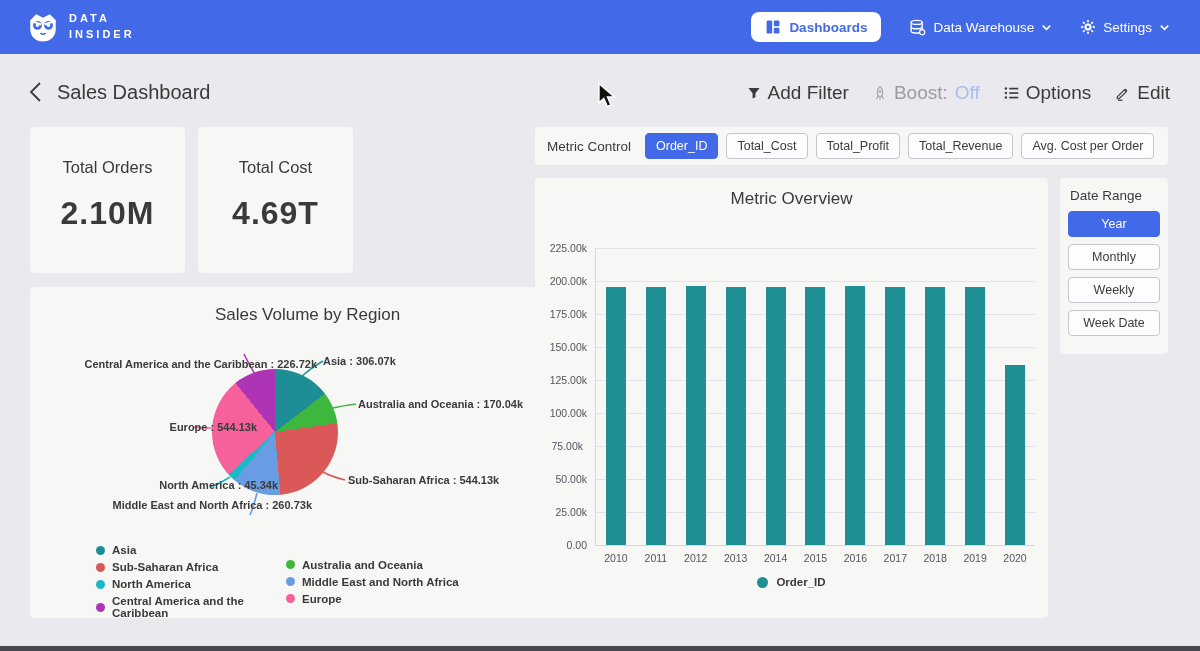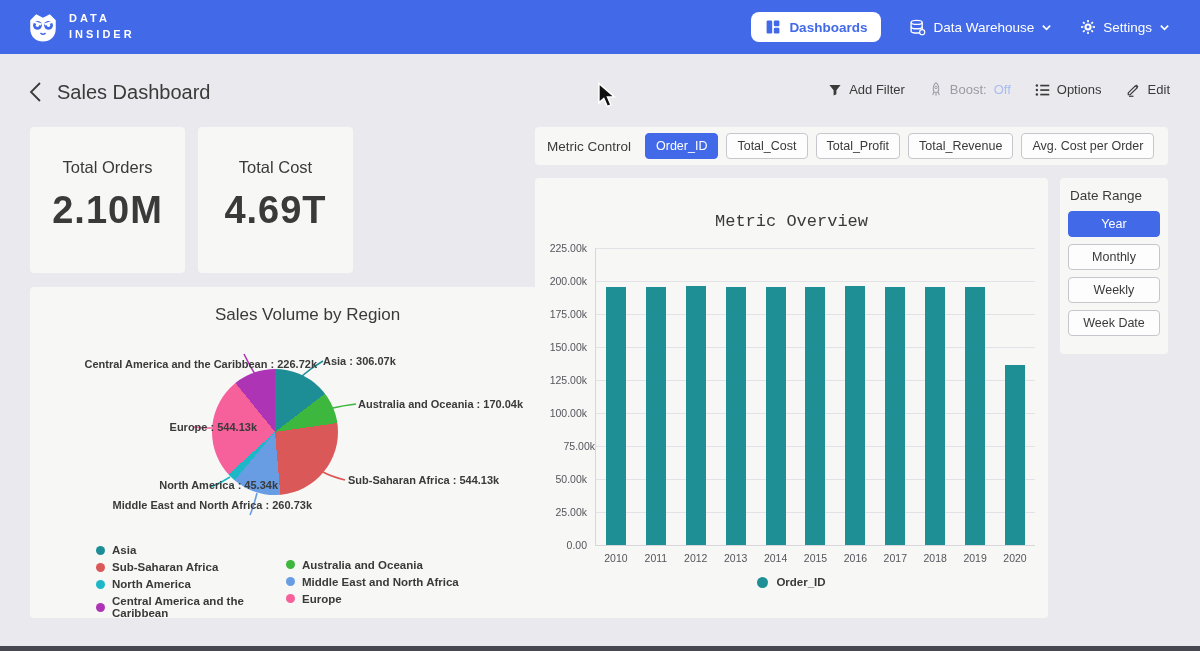--- a/index.html
+++ b/index.html
@@ -12,30 +12,30 @@
             display:flex; align-items:center; }
   .brand { display:flex; align-items:center; gap:9px; margin-left:26px; }
   .brand-text { color:#fff; font-size:11px; font-weight:bold; letter-spacing:3px; line-height:1.45; }
   .nav-right { margin-left:auto; margin-right:30px; display:flex; align-items:center; gap:28px; }
   .nav-item { display:flex; align-items:center; gap:7px; color:#fff; font-size:13.5px; cursor:pointer; }
   .nav-pill { background:#fff; color:#4169e8; font-weight:bold; padding:7px 14px; border-radius:8px;
               display:flex; align-items:center; gap:8px; font-size:13.5px; cursor:pointer; }
   .back-btn { position:absolute; left:26px; top:80px; width:20px; height:24px; cursor:pointer; }
   .page-title { position:absolute; left:57px; top:81px; font-size:20px; color:#3a3a3a; }
   .header-actions { position:absolute; right:30px; top:82px; display:flex; align-items:center; gap:24px; }
-  .h-action { display:flex; align-items:center; gap:7px; font-size:13px; color:#3a3a3a; cursor:pointer; }
+  .h-action { display:flex; align-items:center; gap:7px; font-size:19px; color:#3a3a3a; cursor:pointer; }
   .h-action.muted { color:#9b9ba3; cursor:default; }
   .boost-off { font-weight:normal; }
 
   
   .card { position:absolute; background:#f7f7f6; border-radius:4px; }
 
   .kpi { width:155px; height:146px; text-align:center; }
   .kpi-label { margin-top:31px; font-size:16.5px; color:#3a3a3a; font-weight:500; }
-  .kpi-value { margin-top:12px; font-size:38px; font-weight:bold; color:#3a3a3a; letter-spacing:1px; }
+  .kpi-value { margin-top:18px; font-size:32px; font-weight:bold; color:#3a3a3a; letter-spacing:1px; }
 
   
   #metric-bar { left:535px; top:127px; width:633px; height:38px; display:flex; align-items:center; gap:8px; padding-left:12px; }
   .mc-label { font-size:13.5px; color:#3a3a3a; margin-right:6px; }
   .btn { border:1px solid #c6c6cc; background:#fdfdfd; border-radius:4px; color:#3a3a3a;
          font-size:12.5px; padding:5px 10px; font-family:inherit; cursor:pointer; white-space:nowrap; }
   .btn.active { background:#4169e8; border-color:#4169e8; color:#fff; }
 
   
   #date-card { left:1060px; top:178px; width:108px; height:176px; padding:10px 8px; }
@@ -50,21 +50,21 @@
   .callout { position:absolute; font-size:11px; font-weight:bold; color:#3a3a3a; white-space:nowrap; }
   #callout-svg { position:absolute; left:0; top:0; width:490px; height:331px; pointer-events:none; }
   .pie-legend { position:absolute; left:0; top:257px; width:490px; display:flex;align-items:center; }
   .pl-col { display:flex; flex-direction:column; gap:5px; }
   .pl-col1 { margin-left:66px; width:190px; }
   .legend-item { display:flex; align-items:center; gap:7px; font-size:11.5px; font-weight:bold; color:#3a3a3a; }
   .legend-dot { width:9px; height:9px; border-radius:50%; flex:none; }
 
   
   #bar-card { left:535px; top:178px; width:513px; height:440px; }
-  #bar-title { margin-top:34px;font-family:Liberation Mono, monospace; }
+  #bar-title { margin-top:11px; }
   .gridline { position:absolute; left:60px; width:440px; height:1px; background:#e3e3e7; }
   .ytick { position:absolute; width:48px; text-align:right; font-size:10.5px; color:#55555c; }
   .axis-y { position:absolute; left:60px; top:70px; width:1px; height:297px; background:#d6d6db; }
   .axis-x { position:absolute; left:60px; top:367px; width:440px; height:1px; background:#d6d6db; }
   #bars { position:absolute; left:61px; top:70px; width:439px; height:297px; display:flex;
           justify-content:space-around; align-items:flex-end; }
   .bar { width:20px; background:#1f8f96; }
   #xlabels { position:absolute; left:61px; top:374px; width:439px; display:flex; justify-content:space-around; }
   .xlabel { width:36px; text-align:center; font-size:10.5px; color:#55555c; }
   .bar-legend { position:absolute; left:0; top:398px; width:513px; display:flex; justify-content:center;
@@ -279,21 +279,21 @@
     <div class="gridline" style="top:268px;"></div>
     <div class="gridline" style="top:301px;"></div>
     <div class="gridline" style="top:334px;"></div>
 
     <div class="ytick" style="left:4px; top:64px;">225.00k</div>
     <div class="ytick" style="left:4px; top:97px;">200.00k</div>
     <div class="ytick" style="left:4px; top:130px;">175.00k</div>
     <div class="ytick" style="left:4px; top:163px;">150.00k</div>
     <div class="ytick" style="left:4px; top:196px;">125.00k</div>
     <div class="ytick" style="left:4px; top:229px;">100.00k</div>
-    <div class="ytick" style="left:12px; top:262px;">75.00k</div>
+    <div class="ytick" style="left:0; top:262px;">75.00k</div>
     <div class="ytick" style="left:4px; top:295px;">50.00k</div>
     <div class="ytick" style="left:4px; top:328px;">25.00k</div>
     <div class="ytick" style="left:4px; top:361px;">0.00</div>
 
     <div class="axis-y"></div>
     <div class="axis-x"></div>
 
     <div id="bars">
       <div class="bar" style="height: 258.1px; background: rgb(31, 143, 150);"></div>
       <div class="bar" style="height: 257.9px; background: rgb(31, 143, 150);"></div>

